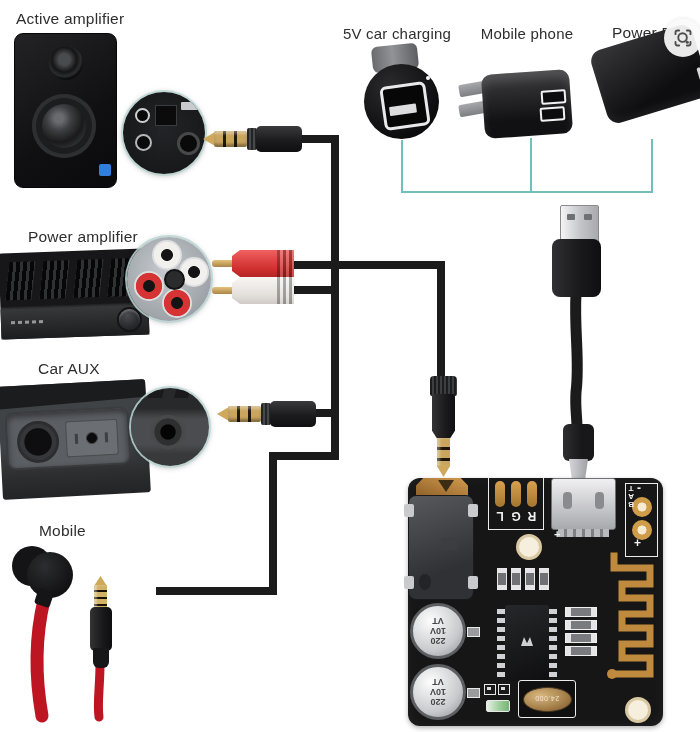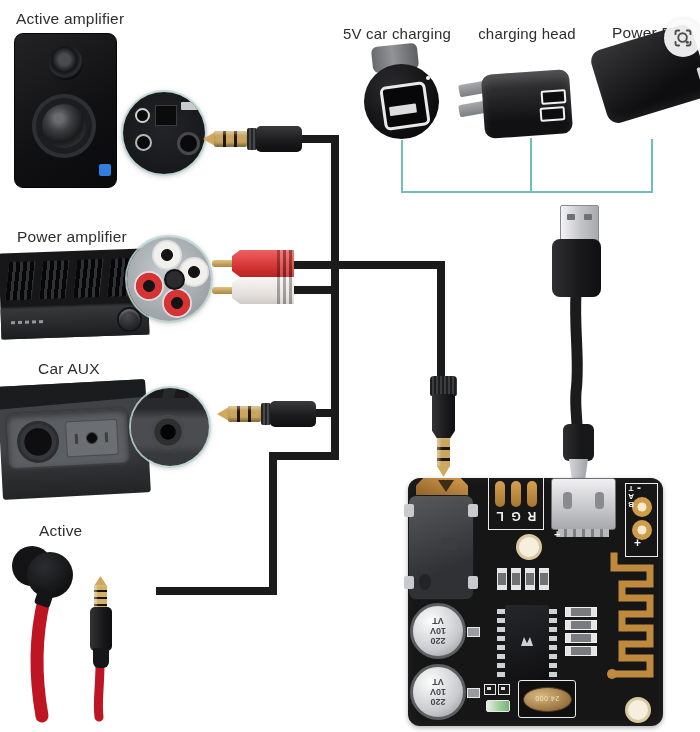--- a/index.html
+++ b/index.html
@@ -186,26 +186,26 @@
     <path class="w" d="M300 139 H335 V456 H273 V591 H156"></path>
     <path class="w" d="M292 265 H441 V379"></path>
     <path class="w" d="M294 290 H339"></path>
     <path class="w" d="M302 413 H339"></path>
     <path class="usbw" d="M576 294 C574 330 580 362 576 392 C575 408 577 416 577 428"></path>
     <path class="rc w13" d="M44 600 C34 642 36 682 42 716"></path>
     <path class="rc w9" d="M100 663 C100 688 97 702 99 717"></path>
   </svg>
 
   <div class="lbl" style="left:16px;top:10px">Active amplifier</div>
-  <div class="lbl" style="left:17px;top:228px">Power amplifier</div>
+  <div class="lbl" style="left:28px;top:228px">Power amplifier</div>
   <div class="lbl" style="left:38px;top:360px">Car AUX</div>
-  <div class="lbl" style="left:39px;top:522px">Active</div>
+  <div class="lbl" style="left:39px;top:522px">Mobile</div>
   <div class="lbl ctr" style="left:338px;top:24px;width:118px">5V car charging</div>
   <div class="lbl ctr" style="left:468px;top:24px;width:118px">
-    <span style="display:block">charging head</span>
+    <span style="display:block">Mobile phone</span>
   </div>
   <div class="lbl" style="left:612px;top:24px">Power B</div>
 
   <div class="abs speaker">
     <div class="abs sp-tweeter"></div>
     <div class="abs sp-woofer"></div>
     <div class="abs sp-badge"></div>
   </div>
 
   <div class="abs inset inset-spk">

